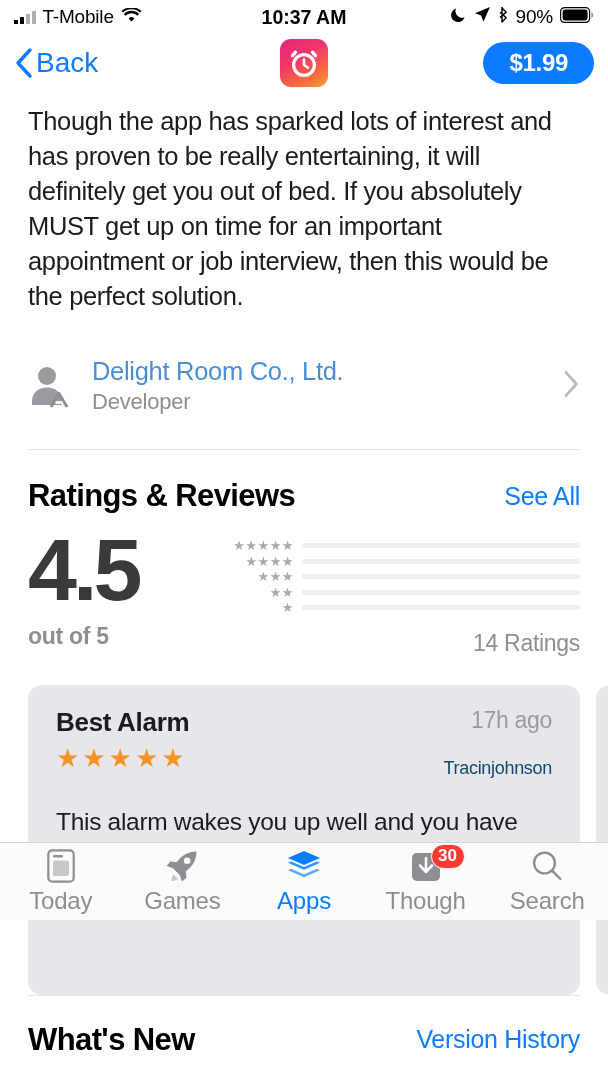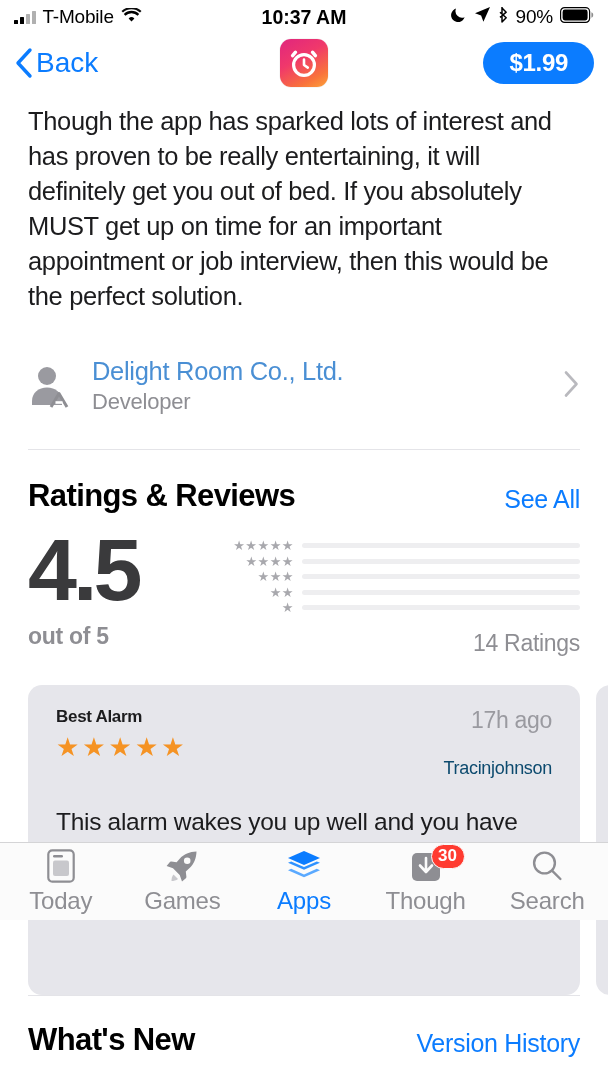--- a/index.html
+++ b/index.html
@@ -63,21 +63,21 @@
   .devavatar { width:46px; height:46px; flex:0 0 46px; position:relative; }
   .devtext { flex:1; }
   .devname { color:#4a8fd4; font-size:25.5px; letter-spacing:-0.3px; line-height:31px; }
   .devrole { color:#8e8e93; font-size:22px; letter-spacing:-0.2px; margin-top:2px; }
   .chev { color:#b9b9be; }
 
   .divider { height:1px; background:#e4e4e8; }
 
   
   .secthead {
-    display:flex; align-items:flex-end; padding:28px 0 16px 0;
+    display:flex; align-items:center; padding:28px 0 16px 0;
   }
   .secttitle { font-size:31px; font-weight:700; color:#000; letter-spacing:-0.6px; }
   .seeall { margin-left:auto; color:#0b7cff; font-size:25px; letter-spacing:-0.3px; cursor:pointer; }
 
   .ratingblock { display:flex; align-items:flex-start; padding-bottom:6px; }
   .scorebox { width:196px; flex:0 0 196px; }
   .score { font-size:88px; font-weight:700; color:#3a3a3c; letter-spacing:-4px; line-height:0.92; }
   .outof { font-size:23px; font-weight:700; color:#8e8e93; letter-spacing:-0.3px; margin-top:12px; }
 
   .histo { flex:1; padding-top:8px; }
@@ -96,21 +96,21 @@
 
   
   .cardstrip { position:relative; height:310px; margin-top:22px; overflow:hidden; }
   .cardwrap { position:absolute; left:28px; top:0; display:flex; gap:16px; }
   .card {
     width:552px; flex:0 0 552px; height:310px;
     background:#e6e6eb; border-radius:14px; padding:22px 28px;
   }
   .cardtop { display:flex; align-items:flex-start; }
   .cardleft { flex:1; }
-  .rtitle { font-size:17px; font-weight:700; color:#1c1c1e; letter-spacing:-0.3px; }
+  .rtitle { font-size:26px; font-weight:700; color:#1c1c1e; letter-spacing:-0.3px; }
   .rstars { margin-top:7px; color:#f59324; font-size:26px; letter-spacing:3px; line-height:1; }
   .cardright { text-align:right; }
   .rtime { color:#9a9aa0; font-size:23px; letter-spacing:-0.3px; }
   .rauthor { color:#0c4a6e; font-size:18px; letter-spacing:-0.3px; margin-top:24px; }
   .rbody {
     margin-top:26px; font-size:24.5px; line-height:33px;
     color:#1c1c1e; letter-spacing:-0.3px;
   }
 
   .whatsnew { padding-top:26px; }

